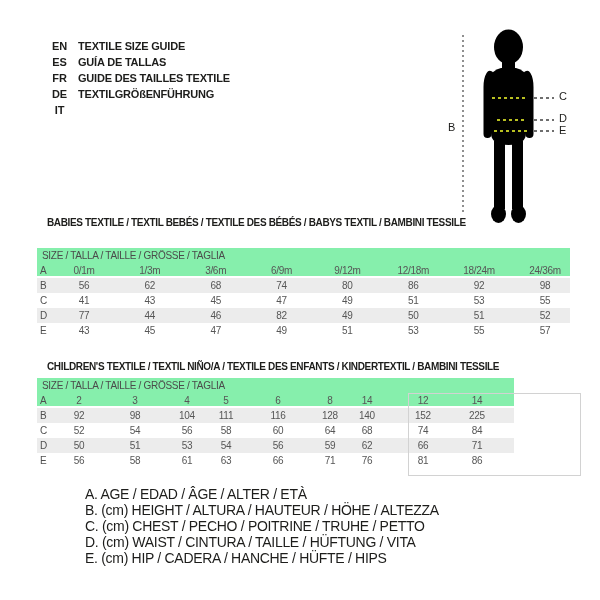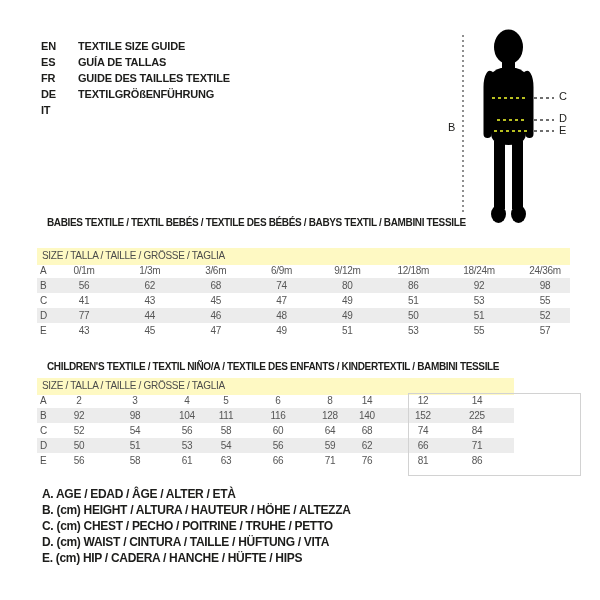--- a/index.html
+++ b/index.html
@@ -6,44 +6,44 @@
   body{
     width:600px;height:600px;background:#ffffff;position:relative;overflow:hidden;
     font-family:"Liberation Sans","DejaVu Sans",sans-serif;
     -webkit-font-smoothing:antialiased;
   }
   .abs{position:absolute;}
 
   
   .lang-block{left:41px;top:38px;}
   .lang-row{display:flex;height:16px;line-height:16px;}
-  .lang-code{width:37px;font-size:11px;font-weight:700;color:#1d1d1b;letter-spacing:-0.2px;}
+  .lang-code{width:37px;font-size:11px;font-weight:700;color:#1d1d1b;letter-spacing:-0.2px;text-align:center;}
   .lang-label{font-size:11px;font-weight:700;color:#1d1d1b;letter-spacing:-0.2px;white-space:nowrap;}
   .dash-h{height:2px;background:repeating-linear-gradient(90deg,var(--c) 0 3px,transparent 3px 6px);}
   .dash-v{width:2px;background:repeating-linear-gradient(180deg,#8f8f8f 0 2px,transparent 2px 5px);}
   .fig-label{font-size:11px;font-weight:400;color:#1d1d1b;line-height:11px;}
 
   
   .sec-title{font-size:10px;font-weight:700;color:#1d1d1b;letter-spacing:-0.35px;white-space:nowrap;margin-left:10px;}
 
   
-  .band{background:#fef9c3;height:17px;line-height:15px;font-size:10px;color:#4b4b4b;
+  .band{background:#86efac;height:28px;line-height:15px;font-size:10px;color:#4b4b4b;
         padding-left:5px;letter-spacing:-0.3px;white-space:nowrap;box-sizing:border-box;}
   .shade{background:#ececec;height:15px;}
   .tgrid{display:grid;}
   .cell{height:15px;line-height:15px;font-size:10px;color:#565656;text-align:center;
         letter-spacing:-0.3px;white-space:nowrap;}
   .rowlab{text-align:left;padding-left:3px;color:#4f4f4f;}
   .babies-grid{grid-template-columns:14px repeat(8,65.86px);}
   .children-grid{grid-template-columns:14px 56px 56px 48px 30px 74px 30px 44px 68px 40px;}
   .overlay-box{border:1px solid #d2d2d2;box-sizing:border-box;pointer-events:none;}
 
   
-  .legend-line{height:16px;line-height:16px;font-size:12px;font-weight:700;color:#1d1d1b;
-               letter-spacing:-0.3px;white-space:nowrap;}
+  .legend-line{height:16px;line-height:16px;font-size:14px;font-weight:400;color:#1d1d1b;
+               letter-spacing:-0.3px;white-space:nowrap;margin-left:43px;}
 </style>
 </head>
 <body>
 
 <div class="abs lang-block">
   <div class="lang-row">
     <span class="lang-code">EN</span>
     <span class="lang-label">TEXTILE SIZE GUIDE</span>
   </div>
   <div class="lang-row">
@@ -125,21 +125,21 @@
     <span class="cell">45</span>
     <span class="cell">47</span>
     <span class="cell">49</span>
     <span class="cell">51</span>
     <span class="cell">53</span>
     <span class="cell">55</span>
     <span class="cell rowlab">D</span>
     <span class="cell">77</span>
     <span class="cell">44</span>
     <span class="cell">46</span>
-    <span class="cell">48</span>
+    <span class="cell">82</span>
     <span class="cell">49</span>
     <span class="cell">50</span>
     <span class="cell">51</span>
     <span class="cell">52</span>
     <span class="cell rowlab">E</span>
     <span class="cell">43</span>
     <span class="cell">45</span>
     <span class="cell">47</span>
     <span class="cell">49</span>
     <span class="cell">51</span>

